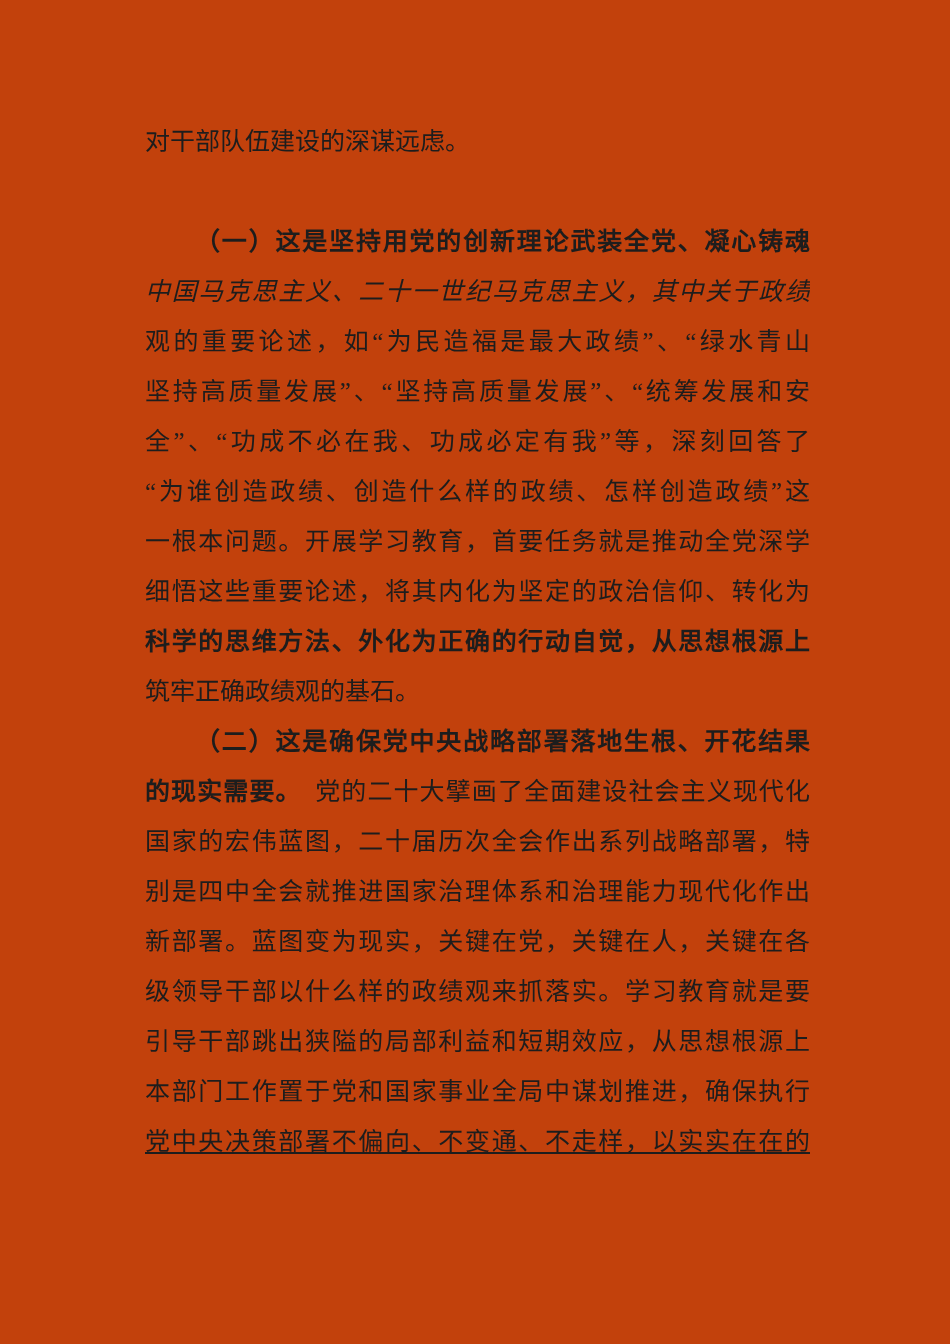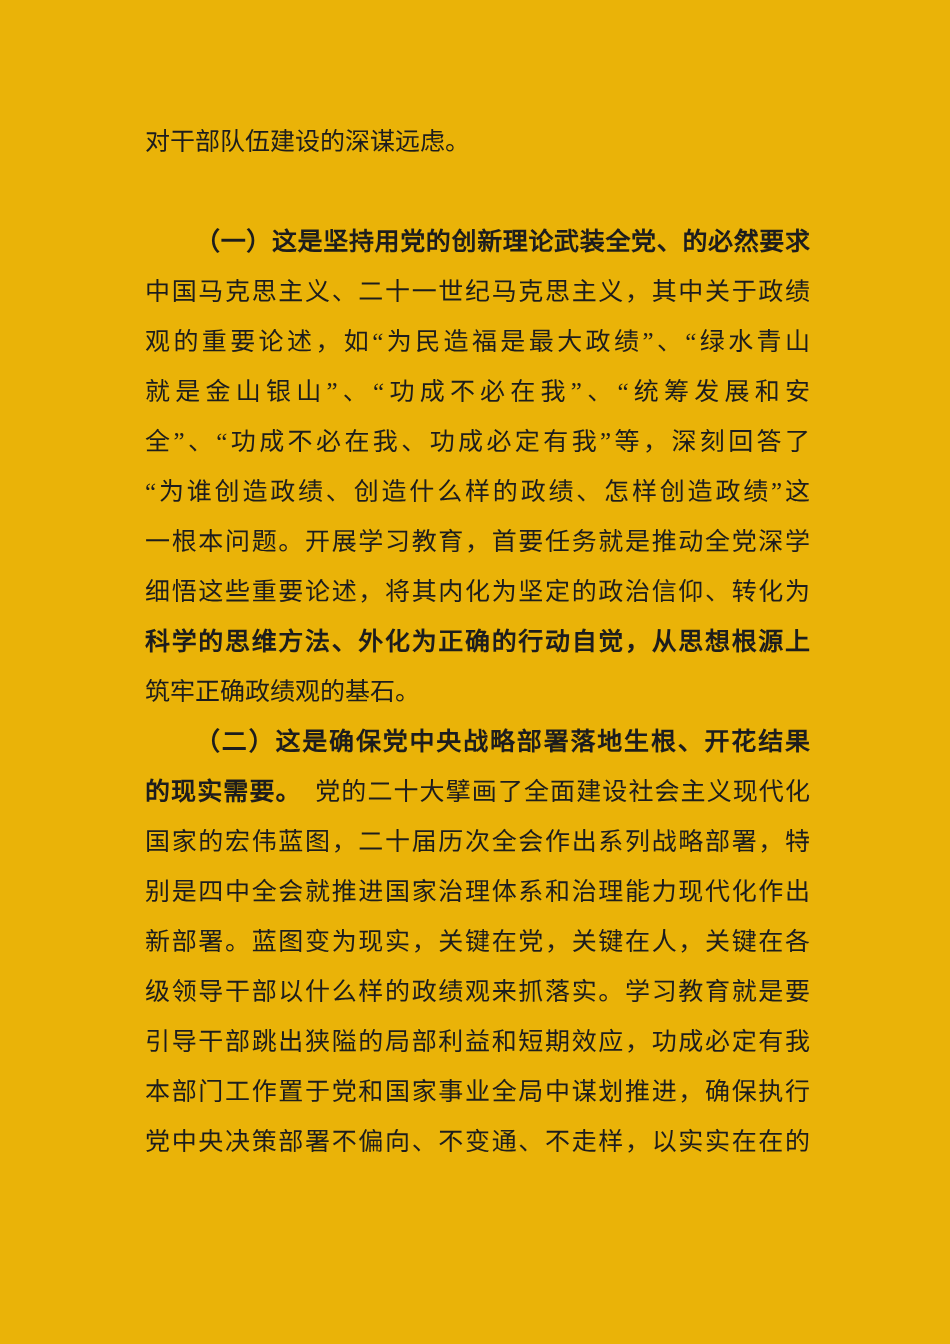--- a/index.html
+++ b/index.html
@@ -46,37 +46,37 @@
   }
   .line.blank {
     height: 50px;
   }
   .seg { color: inherit; }
   .seg.bold { font-weight: bold; }
 </style>
 </head>
 <body>
 
-<div class="page" style="background: #eab308;">
+<div class="page" style="background: #c2410c;">
   <div class="text-block" id="doc-body">
       <div class="line" style="color: rgb(29, 29, 29);"><span class="seg">对干部队伍建设的深谋远虑。</span></div>
       <div class="line blank" style="color: rgb(29, 29, 29);"></div>
-      <div class="line indent justify" style="color: rgb(29, 29, 29);"><span class="seg bold">（一）这是坚持用党的创新理论武装全党、的必然要求</span></div>
-      <div class="line justify" style="color: rgb(29, 29, 29);"><span class="seg">中国马克思主义、二十一世纪马克思主义，其中关于政绩</span></div>
+      <div class="line indent justify" style="color: rgb(29, 29, 29);"><span class="seg bold">（一）这是坚持用党的创新理论武装全党、凝心铸魂</span></div>
+      <div class="line justify" style="color: rgb(29, 29, 29); font-style: italic;"><span class="seg">中国马克思主义、二十一世纪马克思主义，其中关于政绩</span></div>
       <div class="line justify" style="color: rgb(29, 29, 29);"><span class="seg">观的重要论述，如“为民造福是最大政绩”、“绿水青山</span></div>
-      <div class="line justify" style="color: rgb(29, 29, 29);"><span class="seg">就是金山银山”、“功成不必在我”、“统筹发展和安</span></div>
+      <div class="line justify" style="color: rgb(29, 29, 29);"><span class="seg">坚持高质量发展”、“坚持高质量发展”、“统筹发展和安</span></div>
       <div class="line justify" style="color: rgb(29, 29, 29);"><span class="seg">全”、“功成不必在我、功成必定有我”等，深刻回答了</span></div>
       <div class="line justify" style="color: rgb(29, 29, 29);"><span class="seg">“为谁创造政绩、创造什么样的政绩、怎样创造政绩”这</span></div>
       <div class="line justify" style="color: rgb(29, 29, 29);"><span class="seg">一根本问题。开展学习教育，首要任务就是推动全党深学</span></div>
       <div class="line justify" style="color: rgb(29, 29, 29);"><span class="seg">细悟这些重要论述，将其内化为坚定的政治信仰、转化为</span></div>
       <div class="line justify" style="color: rgb(29, 29, 29); font-weight: bold;"><span class="seg">科学的思维方法、外化为正确的行动自觉，从思想根源上</span></div>
       <div class="line" style="color: rgb(29, 29, 29);"><span class="seg">筑牢正确政绩观的基石。</span></div>
       <div class="line indent justify" style="color: rgb(29, 29, 29);"><span class="seg bold">（二）这是确保党中央战略部署落地生根、开花结果</span></div>
       <div class="line justify" style="color: rgb(29, 29, 29);"><span class="seg bold">的现实需要。</span><span class="seg">　党的二十大擘画了全面建设社会主义现代化</span></div>
       <div class="line justify" style="color: rgb(29, 29, 29);"><span class="seg">国家的宏伟蓝图，二十届历次全会作出系列战略部署，特</span></div>
       <div class="line justify" style="color: rgb(29, 29, 29);"><span class="seg">别是四中全会就推进国家治理体系和治理能力现代化作出</span></div>
       <div class="line justify" style="color: rgb(29, 29, 29);"><span class="seg">新部署。蓝图变为现实，关键在党，关键在人，关键在各</span></div>
       <div class="line justify" style="color: rgb(29, 29, 29);"><span class="seg">级领导干部以什么样的政绩观来抓落实。学习教育就是要</span></div>
-      <div class="line justify" style="color: rgb(29, 29, 29);"><span class="seg">引导干部跳出狭隘的局部利益和短期效应，功成必定有我</span></div>
+      <div class="line justify" style="color: rgb(29, 29, 29);"><span class="seg">引导干部跳出狭隘的局部利益和短期效应，从思想根源上</span></div>
       <div class="line justify" style="color: rgb(29, 29, 29);"><span class="seg">本部门工作置于党和国家事业全局中谋划推进，确保执行</span></div>
-      <div class="line justify" style="color: rgb(29, 29, 29);"><span class="seg">党中央决策部署不偏向、不变通、不走样，以实实在在的</span></div>
+      <div class="line justify" style="color: rgb(29, 29, 29); text-decoration: underline;"><span class="seg">党中央决策部署不偏向、不变通、不走样，以实实在在的</span></div>
     </div>
 </div>
 
 </body></html>

